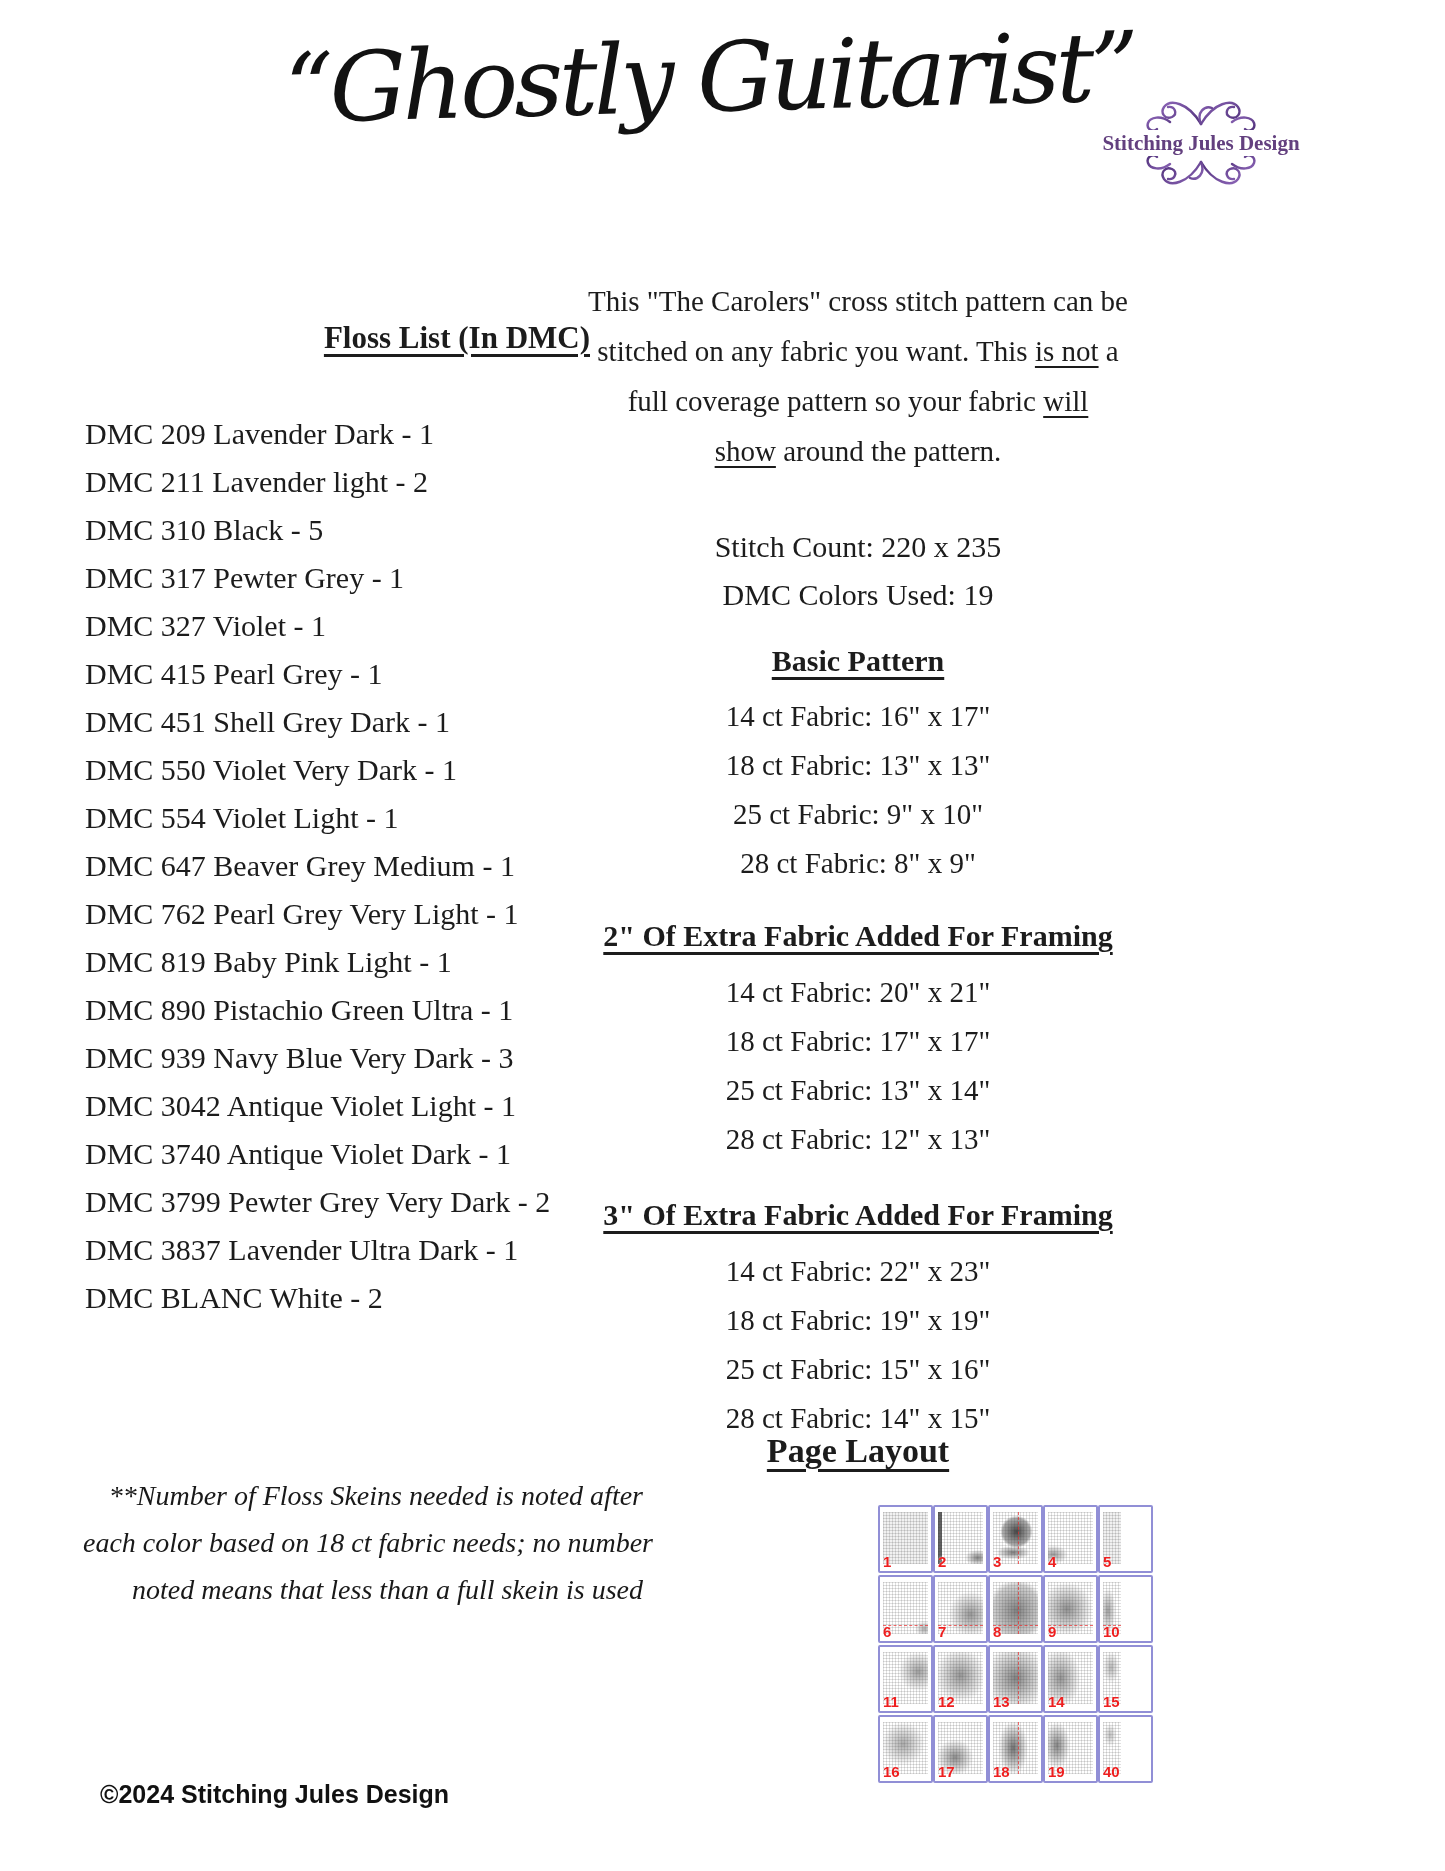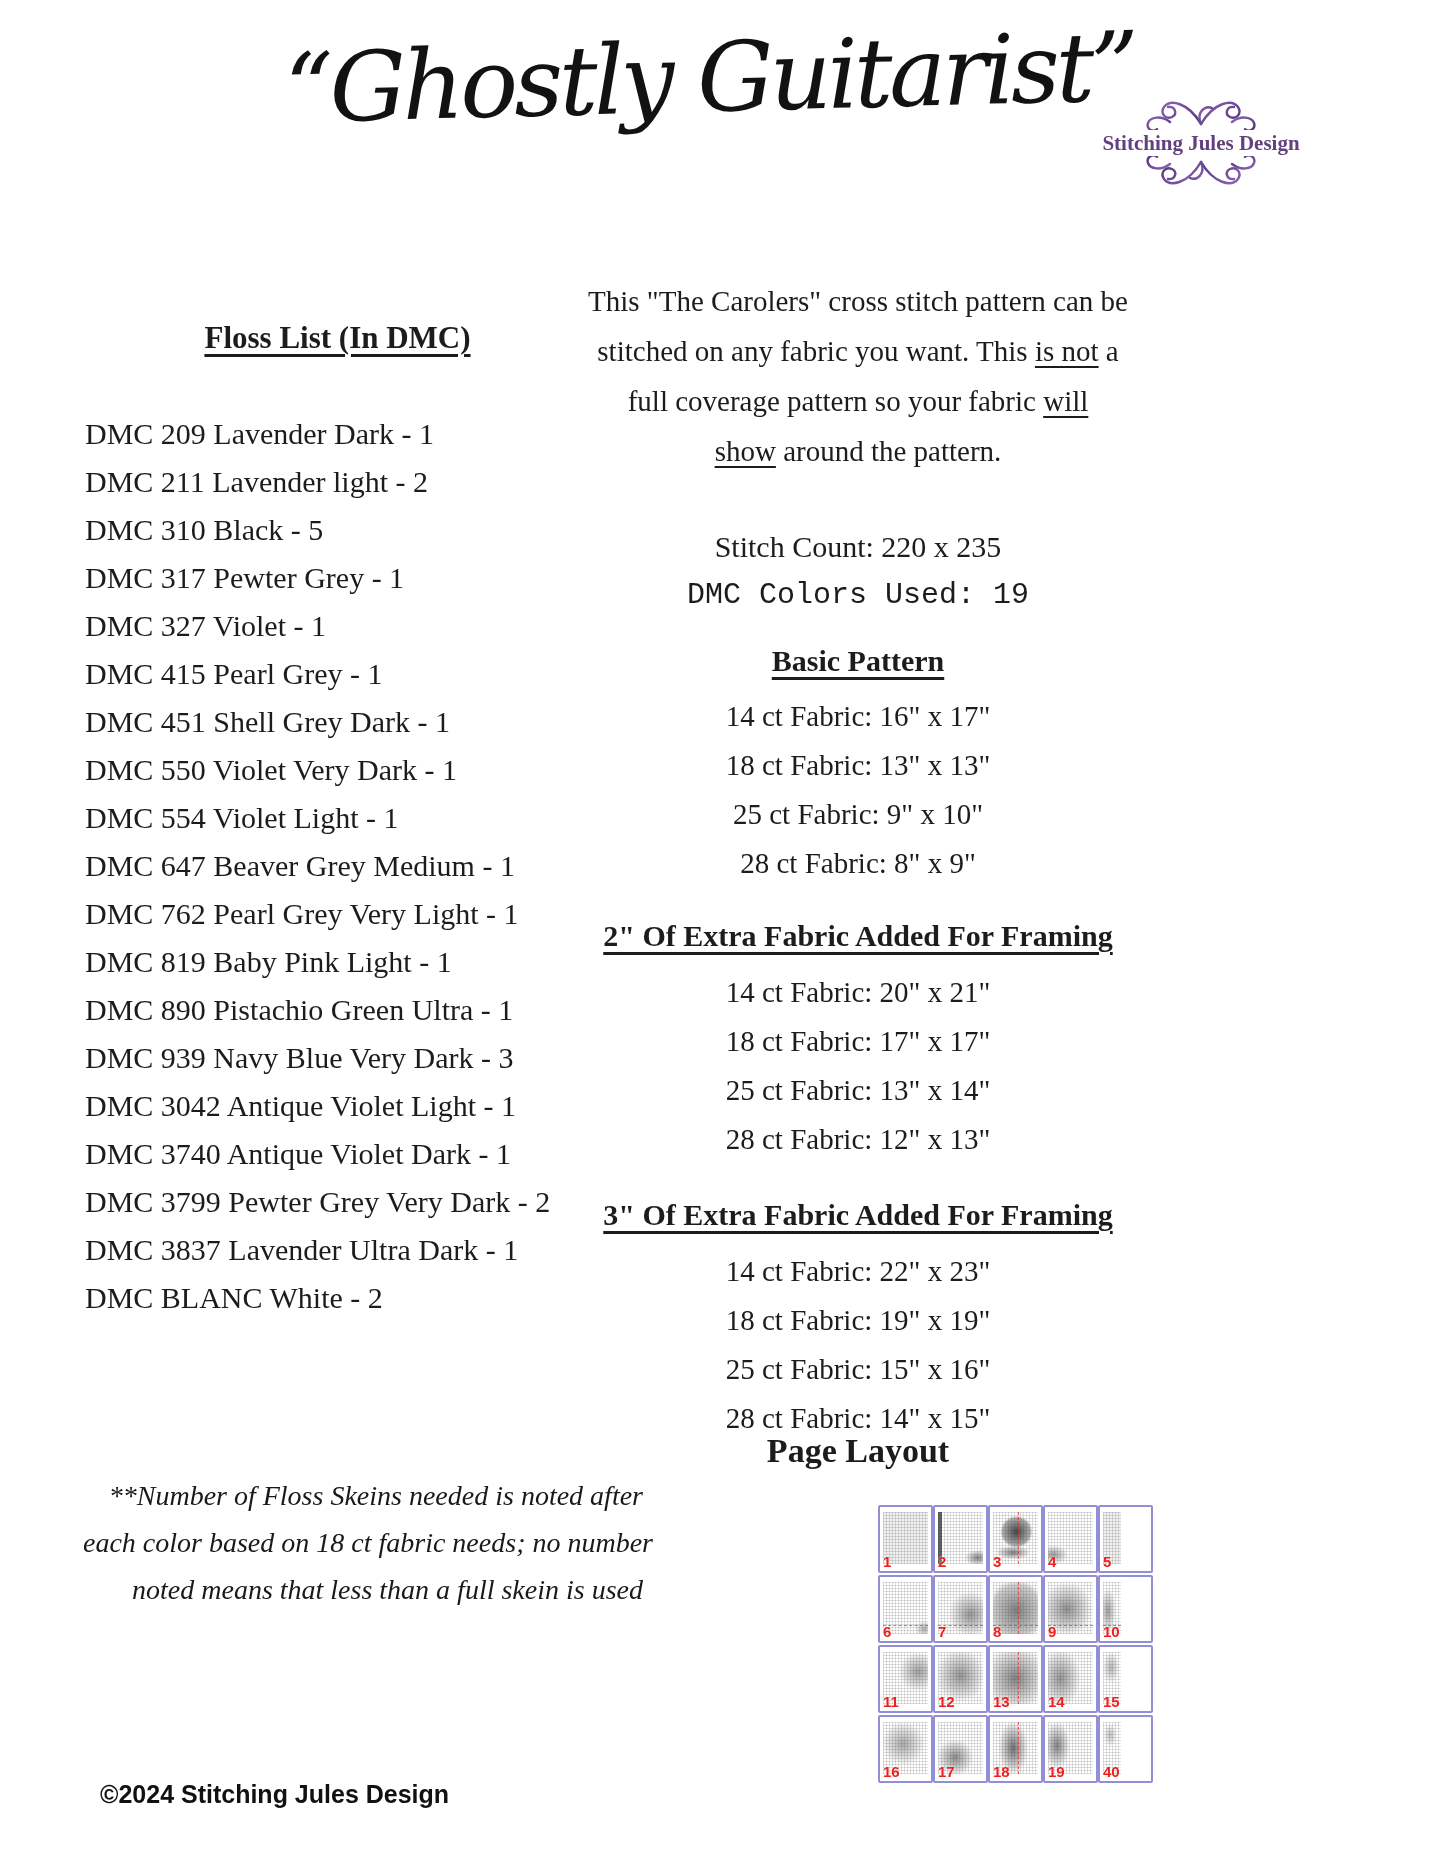--- a/index.html
+++ b/index.html
@@ -16,56 +16,56 @@
   
   .logo{position:absolute;left:1096px;top:92px;width:210px;text-align:center;}
   .logo .flourish{display:block;margin:0 auto;}
   .logo .flourish.flip{transform:rotate(180deg);}
   .logo-text{
     font-family:"Liberation Serif",serif;font-weight:bold;font-size:21px;
     color:#63407f;white-space:nowrap;line-height:26px;text-align:center;
   }
   
   .floss-heading{
-    position:absolute;left:85px;top:320px;width:505px;text-align:center;
+    position:absolute;left:85px;top:320px;width:505px;text-align:right;
     font-size:31px;font-weight:bold;text-decoration:underline;
     text-decoration-thickness:3px;text-underline-offset:6px;white-space:nowrap;
   }
   .floss-list{position:absolute;left:85px;top:410px;width:540px;font-size:30px;line-height:48px;}
   .floss-item{white-space:nowrap;}
   .footnote{
     position:absolute;left:83px;top:1472px;width:560px;
     font-style:italic;font-size:28px;line-height:47px;color:#191919;
   }
   .footnote div{white-space:nowrap;text-align:right;}
   .copyright{
     position:absolute;left:100px;top:1780px;
     font-family:"Liberation Sans",sans-serif;font-weight:bold;font-size:25px;color:#111;
   }
   
   .rcol{position:absolute;left:538px;width:640px;text-align:center;}
   .intro{top:276px;font-size:29px;line-height:50px;}
   .intro div{white-space:nowrap;}
   .u{text-decoration:underline;text-underline-offset:5px;text-decoration-thickness:2px;}
   .stitch-count{top:530px;font-size:30px;white-space:nowrap;}
-  .colors-used{top:578px;font-size:30px;white-space:nowrap;font-family:Liberation Mono, monospace;}
+  .colors-used{top:578px;font-size:30px;white-space:nowrap;}
   .sec-heading{
     font-weight:bold;font-size:30px;text-decoration:underline;
     text-decoration-thickness:3px;text-underline-offset:6px;white-space:nowrap;font-family:Liberation Serif, serif;
   }
   .h-basic{top:644px;}
   .h-two{top:919px;}
   .h-three{top:1198px;}
   .sec-lines{font-size:29px;line-height:49px;}
   .sec-lines div{white-space:nowrap;}
   .l-basic{top:692px;}
   .l-two{top:968px;}
   .l-three{top:1247px;}
   .page-layout-heading{
-    top:1432px;font-weight:bold;font-size:34px;
+    top:1432px;font-weight:bold;font-size:34px;text-decoration:underline;
     text-decoration-thickness:3px;text-underline-offset:7px;white-space:nowrap;
   }
   
   .pages-grid{
     position:absolute;left:878px;top:1505px;
     display:grid;grid-template-columns:repeat(5,51px);grid-auto-rows:64px;gap:6px 4px;
   }
   .page-thumb{
     position:relative;width:51px;height:64px;background:#fff;
     border:2px solid #918fd6;border-radius:2px;

